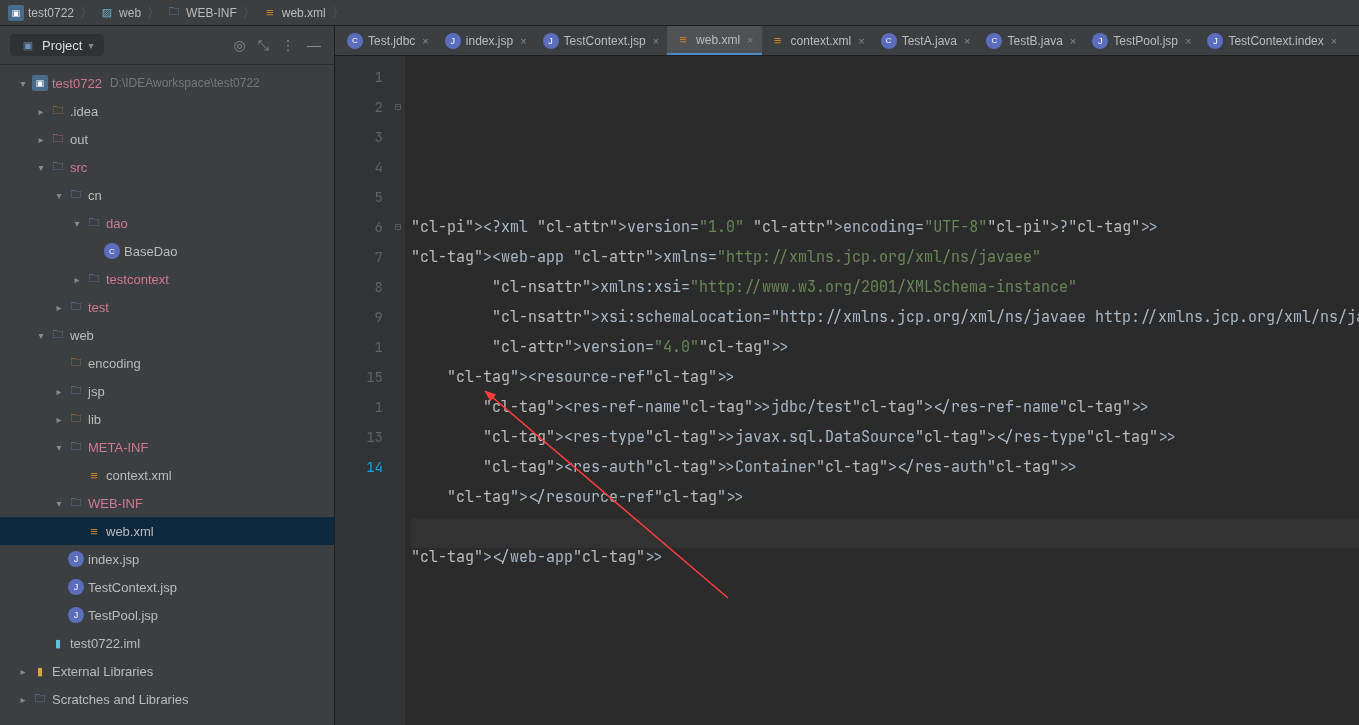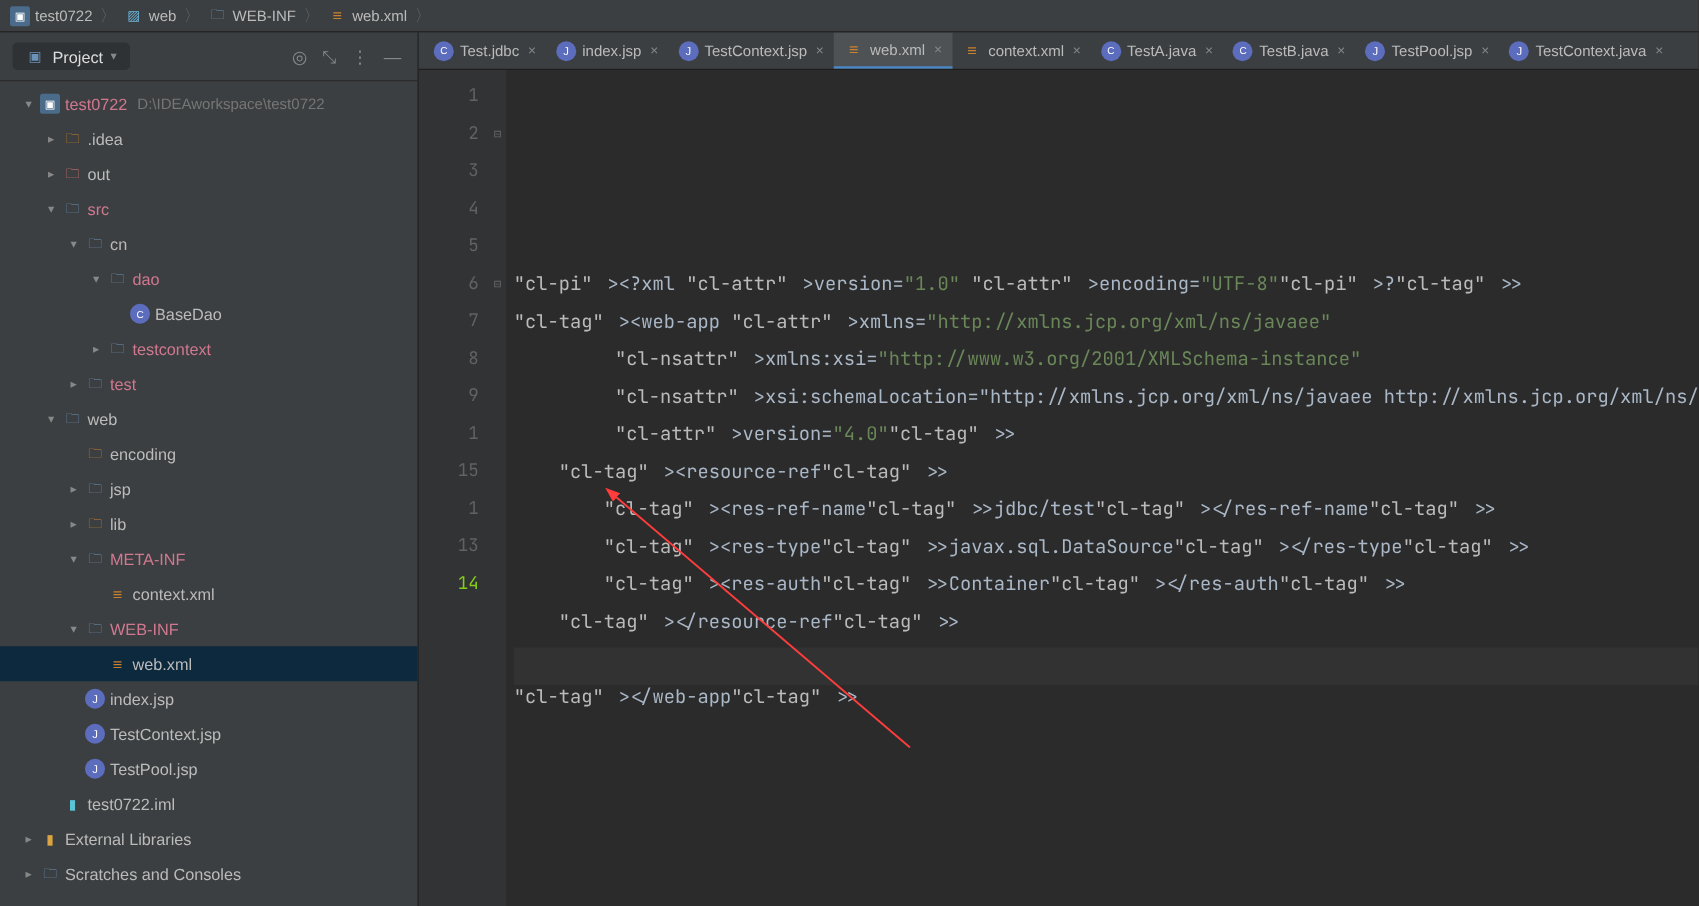--- a/index.html
+++ b/index.html
@@ -34,25 +34,25 @@
 .i-lib { color:#d9a441; }
 .i-ij { color:#5bc5d8; }
 .editor { flex:1; display:flex; flex-direction:column; min-width:0; background:#2b2b2b; }
 .tabs { display:flex; align-items:center; background:#3c3f41; height:30px; border-bottom:1px solid #1e1e1e; overflow:hidden; padding-left:4px; }
 .tab { display:flex; align-items:center; gap:5px; padding:0 8px; height:100%; font-size:12px; color:#bbb; white-space:nowrap; }
 .tab.act { background:#4e5254; border-bottom:2px solid #4a88c7; }
 .tab .cl { color:#888; font-size:11px; margin-left:2px; }
 .code-wrap { flex:1; display:flex; overflow:hidden; position:relative; }
 .gutter { width:70px; background:#313335; padding-top:6px; text-align:right; }
 .ln { height:30px; line-height:30px; color:#606366; font-family:"JetBrains Mono","Consolas",monospace; font-size:14px; padding-right:22px; position:relative; }
-.ln.cur { color:#84cc16; }
+.ln.cur { color:#0ea5e9; }
 .ln .fold-g { position:absolute; right:4px; color:#666; font-size:10px; }
 .code { flex:1; font-family:"JetBrains Mono","Consolas",monospace; font-size:15px; line-height:30px; padding:6px 0 6px 6px; white-space:pre; overflow:hidden; position:relative; }
 .cl-str { color:#6a8759; }
-.cl-txt { color:#a9b7c6;margin-left:12px; }
+.cl-txt { color:#a9b7c6; }
 .line-hl { position:absolute; left:0; right:0; height:30px; background:#323232; top:396px; z-index:0; }
 .code > div { position:relative; z-index:1; }
 .annot { position:absolute; color:#ff3d3d; font-size:20px; font-family:SimSun,serif; left:390px; top:397px; z-index:5; }
 .arrow-svg { position:absolute; left:148px; top:332px; z-index:6; pointer-events:none; }
 </style>
 </head>
 <body>
 
 <div class="main">
   <div class="breadcrumb" id="bc">
@@ -199,21 +199,21 @@
             <span class="name">test0722.iml</span>
           </div>
           <div class="row" style="padding-left: 18px;">
             <span class="tw">▸</span>
             <span class="ico i-lib">▮</span>
             <span class="name">External Libraries</span>
           </div>
           <div class="row" style="padding-left: 18px;">
             <span class="tw">▸</span>
             <span class="ico i-fold">🗀</span>
-            <span class="name">Scratches and Consoles</span>
+            <span class="name">Scratches and Libraries</span>
           </div>
         </div>
     </div>
     <div class="editor">
       <div class="tabs" id="tabs">
           <div class="tab">
             <span class="ico i-java">C</span>
             <span>Test.jdbc</span>
             <span class="cl">×</span>
           </div>
@@ -247,21 +247,21 @@
             <span>TestB.java</span>
             <span class="cl">×</span>
           </div>
           <div class="tab">
             <span class="ico i-jsp">J</span>
             <span>TestPool.jsp</span>
             <span class="cl">×</span>
           </div>
           <div class="tab">
             <span class="ico i-jsp">J</span>
-            <span>TestContext.java</span>
+            <span>TestContext.index</span>
             <span class="cl">×</span>
           </div>
         </div>
       <div class="code-wrap">
         <div class="gutter" id="gutter">
             <div class="ln">1</div>
             <div class="ln">2<span class="fold-g">⊟</span></div>
             <div class="ln">3</div>
             <div class="ln">4</div>
             <div class="ln">5</div>

